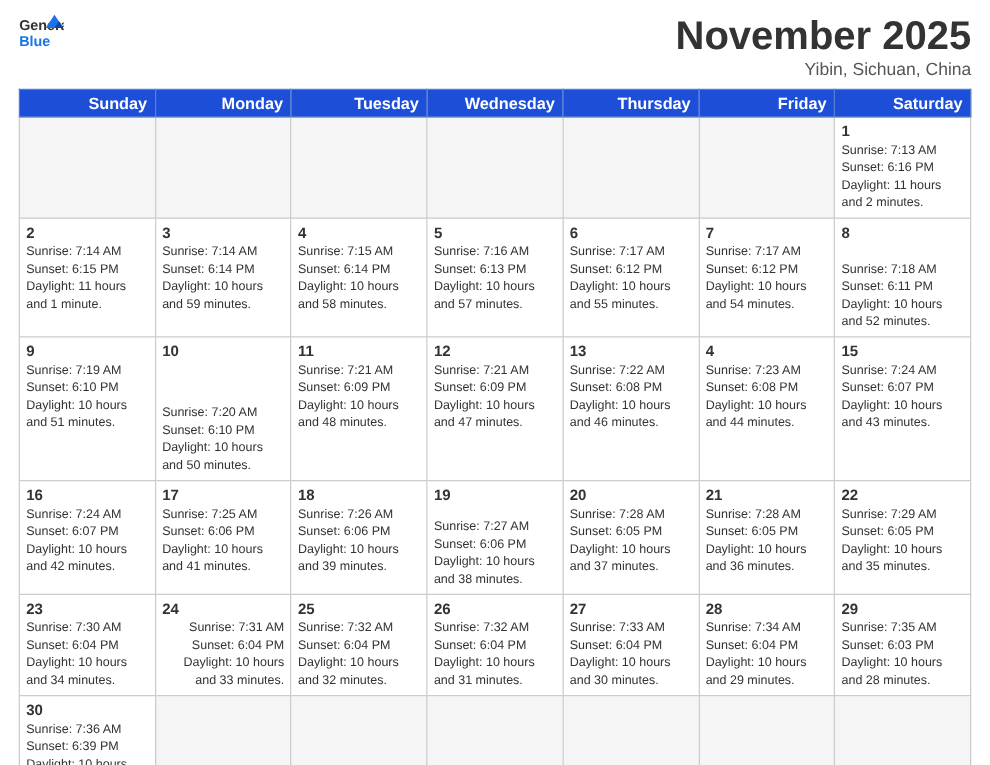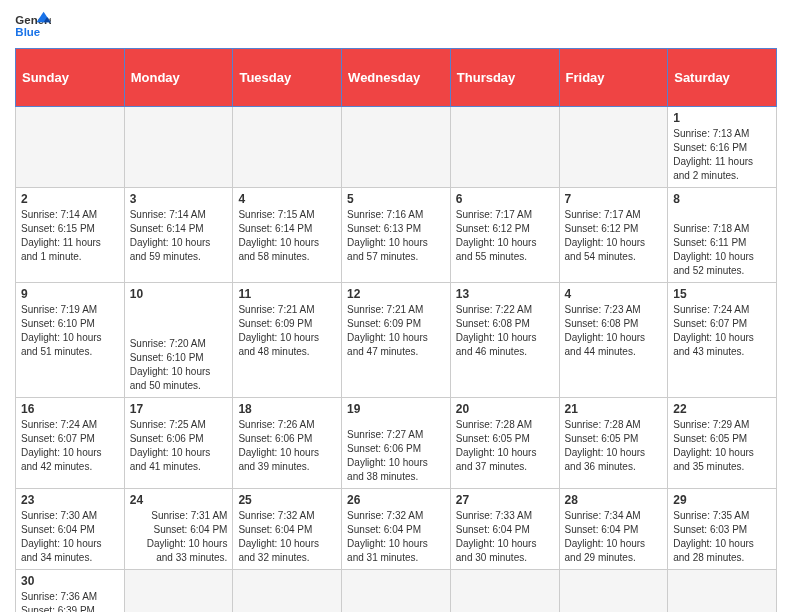--- a/index.html
+++ b/index.html
@@ -39,24 +39,24 @@
     .location {
       font-size: 14px;
       color: #555;
     }
     .calendar {
       width: 100%;
       border-collapse: collapse;
       border: 1px solid #ccc;
     }
     .calendar th {
-      background-color: #ef4444;
+      background-color: #1d4ed8;
       color: #fff;
-      text-align: left;
-      padding: 21px 6px;
+      text-align: right;
+      padding: 3px 6px;
       font-size: 13px;
       border: 1px solid #5580d0;
     }
     .calendar td {
       vertical-align: top;
       border: 1px solid #ccc;
       padding: 4px 5px;
       font-size: 10px;
       color: #333;
       min-height: 70px;
@@ -85,20 +85,24 @@
 <div class="page">
   <div class="header">
     <div class="logo">
       <svg class="logo-icon" viewBox="0 0 40 34" xmlns="http://www.w3.org/2000/svg">
         <text x="0" y="16" font-size="13" font-weight="bold" fill="#333">General</text>
         <text x="0" y="30" font-size="13" font-weight="bold" fill="#1a73e8">Blue</text>
         <polygon points="32,2 40,14 24,14" fill="#1a73e8"></polygon>
         <polygon points="36,8 40,14 32,14" fill="#0d47a1"></polygon>
       </svg>
     </div>
+    <div class="title-block">
+      <div class="month-title">November 2025</div>
+      <div class="location">Yibin, Sichuan, China</div>
+    </div>
   </div>
 
   <table class="calendar">
     <thead>
       <tr>
       <th>Sunday</th>
           <th>Monday</th>
           <th>Tuesday</th>
           <th>Wednesday</th>
           <th>Thursday</th>

